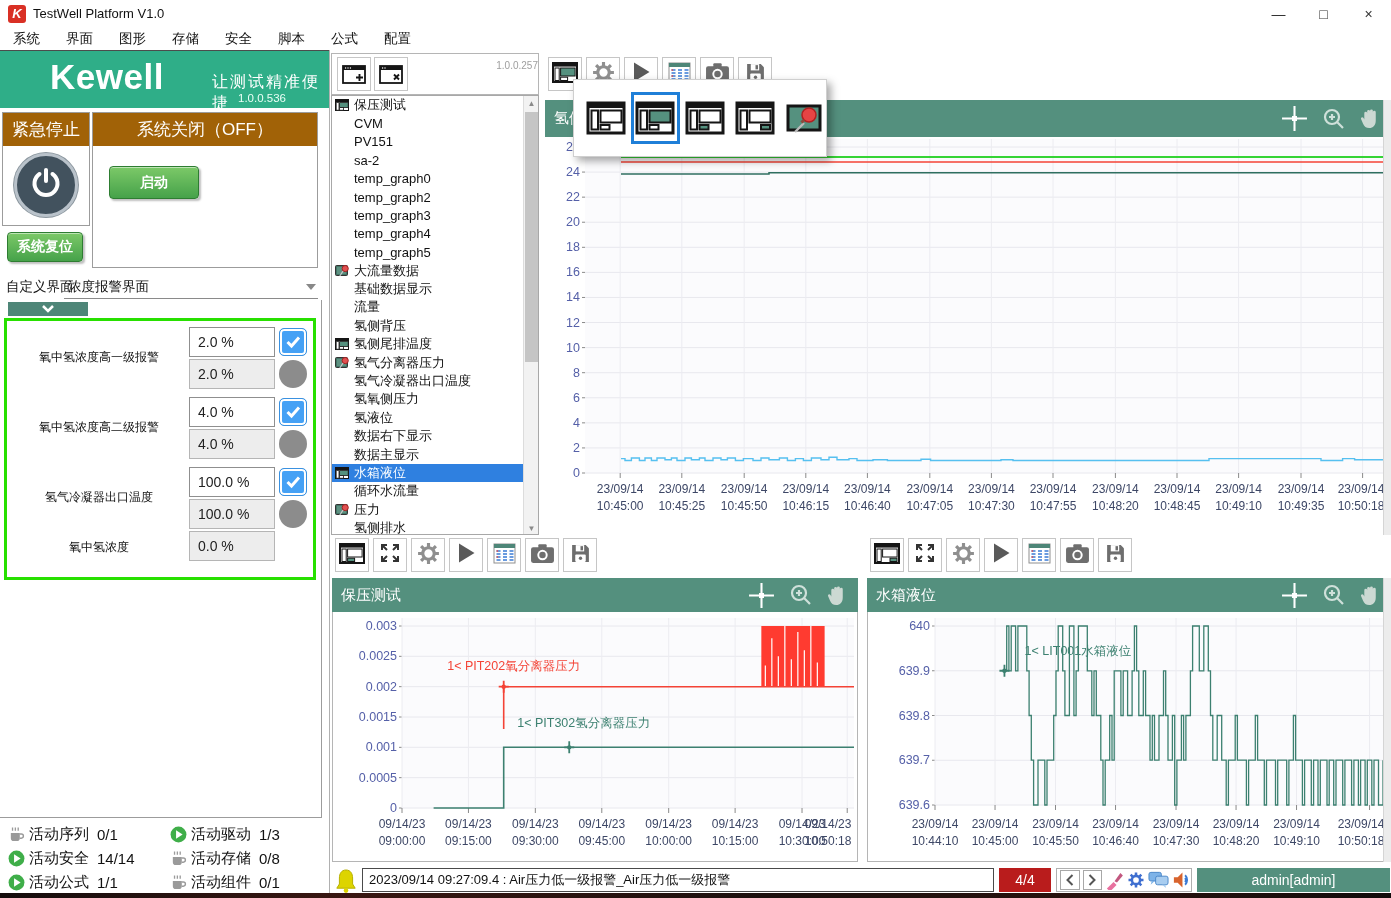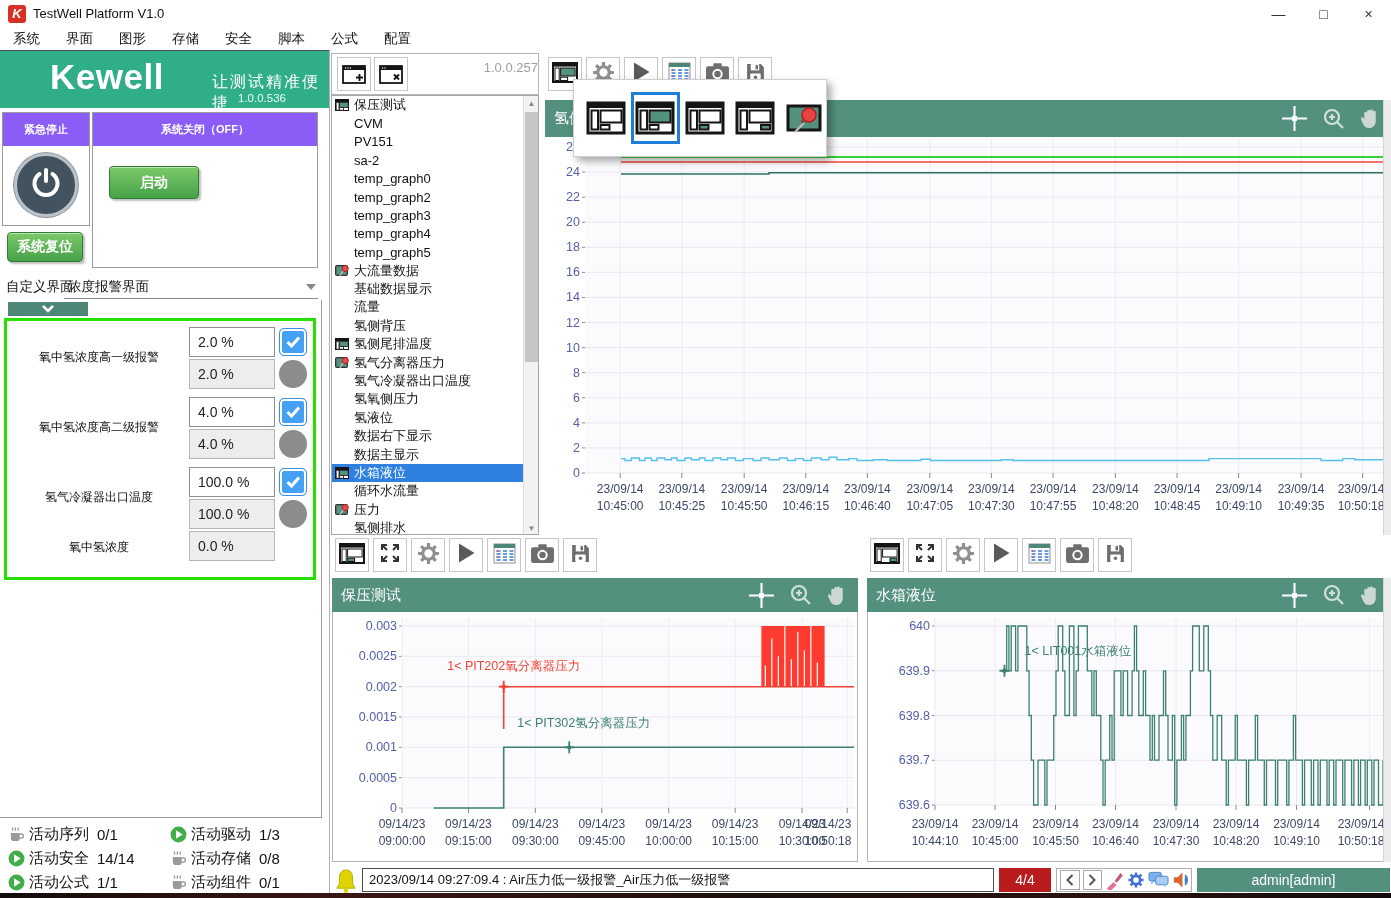--- a/index.html
+++ b/index.html
@@ -20,21 +20,21 @@
   .menubar{left:0;top:27px;width:1391px;height:23px;display:flex;align-items:center;}
   .menu-item{padding:0 13px;font-size:13.5px;color:#111;height:23px;display:flex;align-items:center;}
 
   
   .left-panel{left:0;top:50px;width:330px;height:843px;background:#fff;border-right:1px solid #b0b0b0;}
   .banner{left:0;top:0;width:329px;height:58px;background:#2fae88;border-top:1px solid #4c4c4c;}
   .brand-name{left:50px;top:6px;font-size:35px;font-weight:800;color:#fff;letter-spacing:0.5px;}
   .brand-slogan{left:212px;top:21px;font-size:16px;color:#fff;letter-spacing:2px;}
   .brand-version{left:238px;top:41px;font-size:11.5px;color:#eafff6;}
 
-  .teal-head{background:#8b5cf6;color:#fff;font-size:11px;font-weight:bold;display:flex;align-items:center;justify-content:center;}
+  .teal-head{background:#a16207;color:#fff;font-size:17px;font-weight:normal;display:flex;align-items:center;justify-content:center;}
   .ebox{left:2px;top:62px;width:88px;height:114px;border:1px solid #9c9c9c;background:#fff;}
   .sbox{left:92px;top:62px;width:226px;height:156px;border:1px solid #9c9c9c;background:#fff;}
   .power-wrap{left:11px;top:40px;width:64px;height:64px;border-radius:50%;
       background:#42525e;border:3px solid #b9c2ca;box-shadow:0 0 0 1px #8b969e;display:flex;align-items:center;justify-content:center;}
   .green-btn{background:linear-gradient(#7cc968,#46a24a);border:1px solid #2e7d32;border-radius:4px;color:#fff;
       font-weight:bold;font-size:14px;display:flex;align-items:center;justify-content:center;
       box-shadow:2px 2px 2px rgba(0,0,0,.25), inset 0 1px 0 rgba(255,255,255,.5);}
   .custom-row{left:0;top:222px;width:322px;height:28px;}
   .custom-label{left:6px;top:6px;font-size:13.5px;color:#111;}
   .custom-value{left:68px;top:6px;font-size:13.5px;color:#111;}
@@ -62,21 +62,21 @@
   .tree-inner{position:absolute;left:0;top:0;width:193px;height:440px;overflow:hidden;}
   .tree-item{height:18.4px;display:flex;align-items:center;font-size:13px;color:#111;white-space:nowrap;}
   .tree-item .ticon{width:18px;margin-left:3px;display:flex;align-items:center;}
   .tree-item .tlabel{margin-left:1px;}
   .tree-item.noicon .tlabel{margin-left:22px;}
   .tree-item.selected{background:#2f80e0;color:#fff;}
   .tree-scroll{position:absolute;right:0;top:0;width:15px;height:440px;background:#f2f2f2;border-left:1px solid #dcdcdc;}
   .tree-thumb{position:absolute;left:1px;top:16px;width:13px;height:250px;background:#c5c5c5;}
   .scroll-arrow{position:absolute;left:0;width:15px;height:15px;display:flex;align-items:center;justify-content:center;font-size:8px;color:#8a8a8a;}
 
-  .ws-version{left:420px;top:60px;width:118px;text-align:right;font-size:13px;color:#9e9e9e;}
+  .ws-version{left:420px;top:60px;width:118px;text-align:right;font-size:10px;color:#9e9e9e;}
 
   
   .chart-head{background:#54907e;color:#fff;display:flex;align-items:center;}
   .chart-title{margin-left:9px;font-size:15px;}
   .head-tools{margin-left:auto;display:flex;align-items:center;gap:14px;margin-right:10px;}
   .chart-frame{border:1px solid #b5b5b5;background:#fff;}
   .popup{left:573px;top:79px;width:254px;height:78px;background:#fff;border:1px solid #cfcfcf;
          box-shadow:4px 4px 8px rgba(0,0,0,.35);z-index:50;display:flex;align-items:center;padding-left:10px;gap:6px;}
   .popup-item{width:46px;height:46px;display:flex;align-items:center;justify-content:center;}
   .popup-item.selected{outline:3px solid #1f7fd8;}

